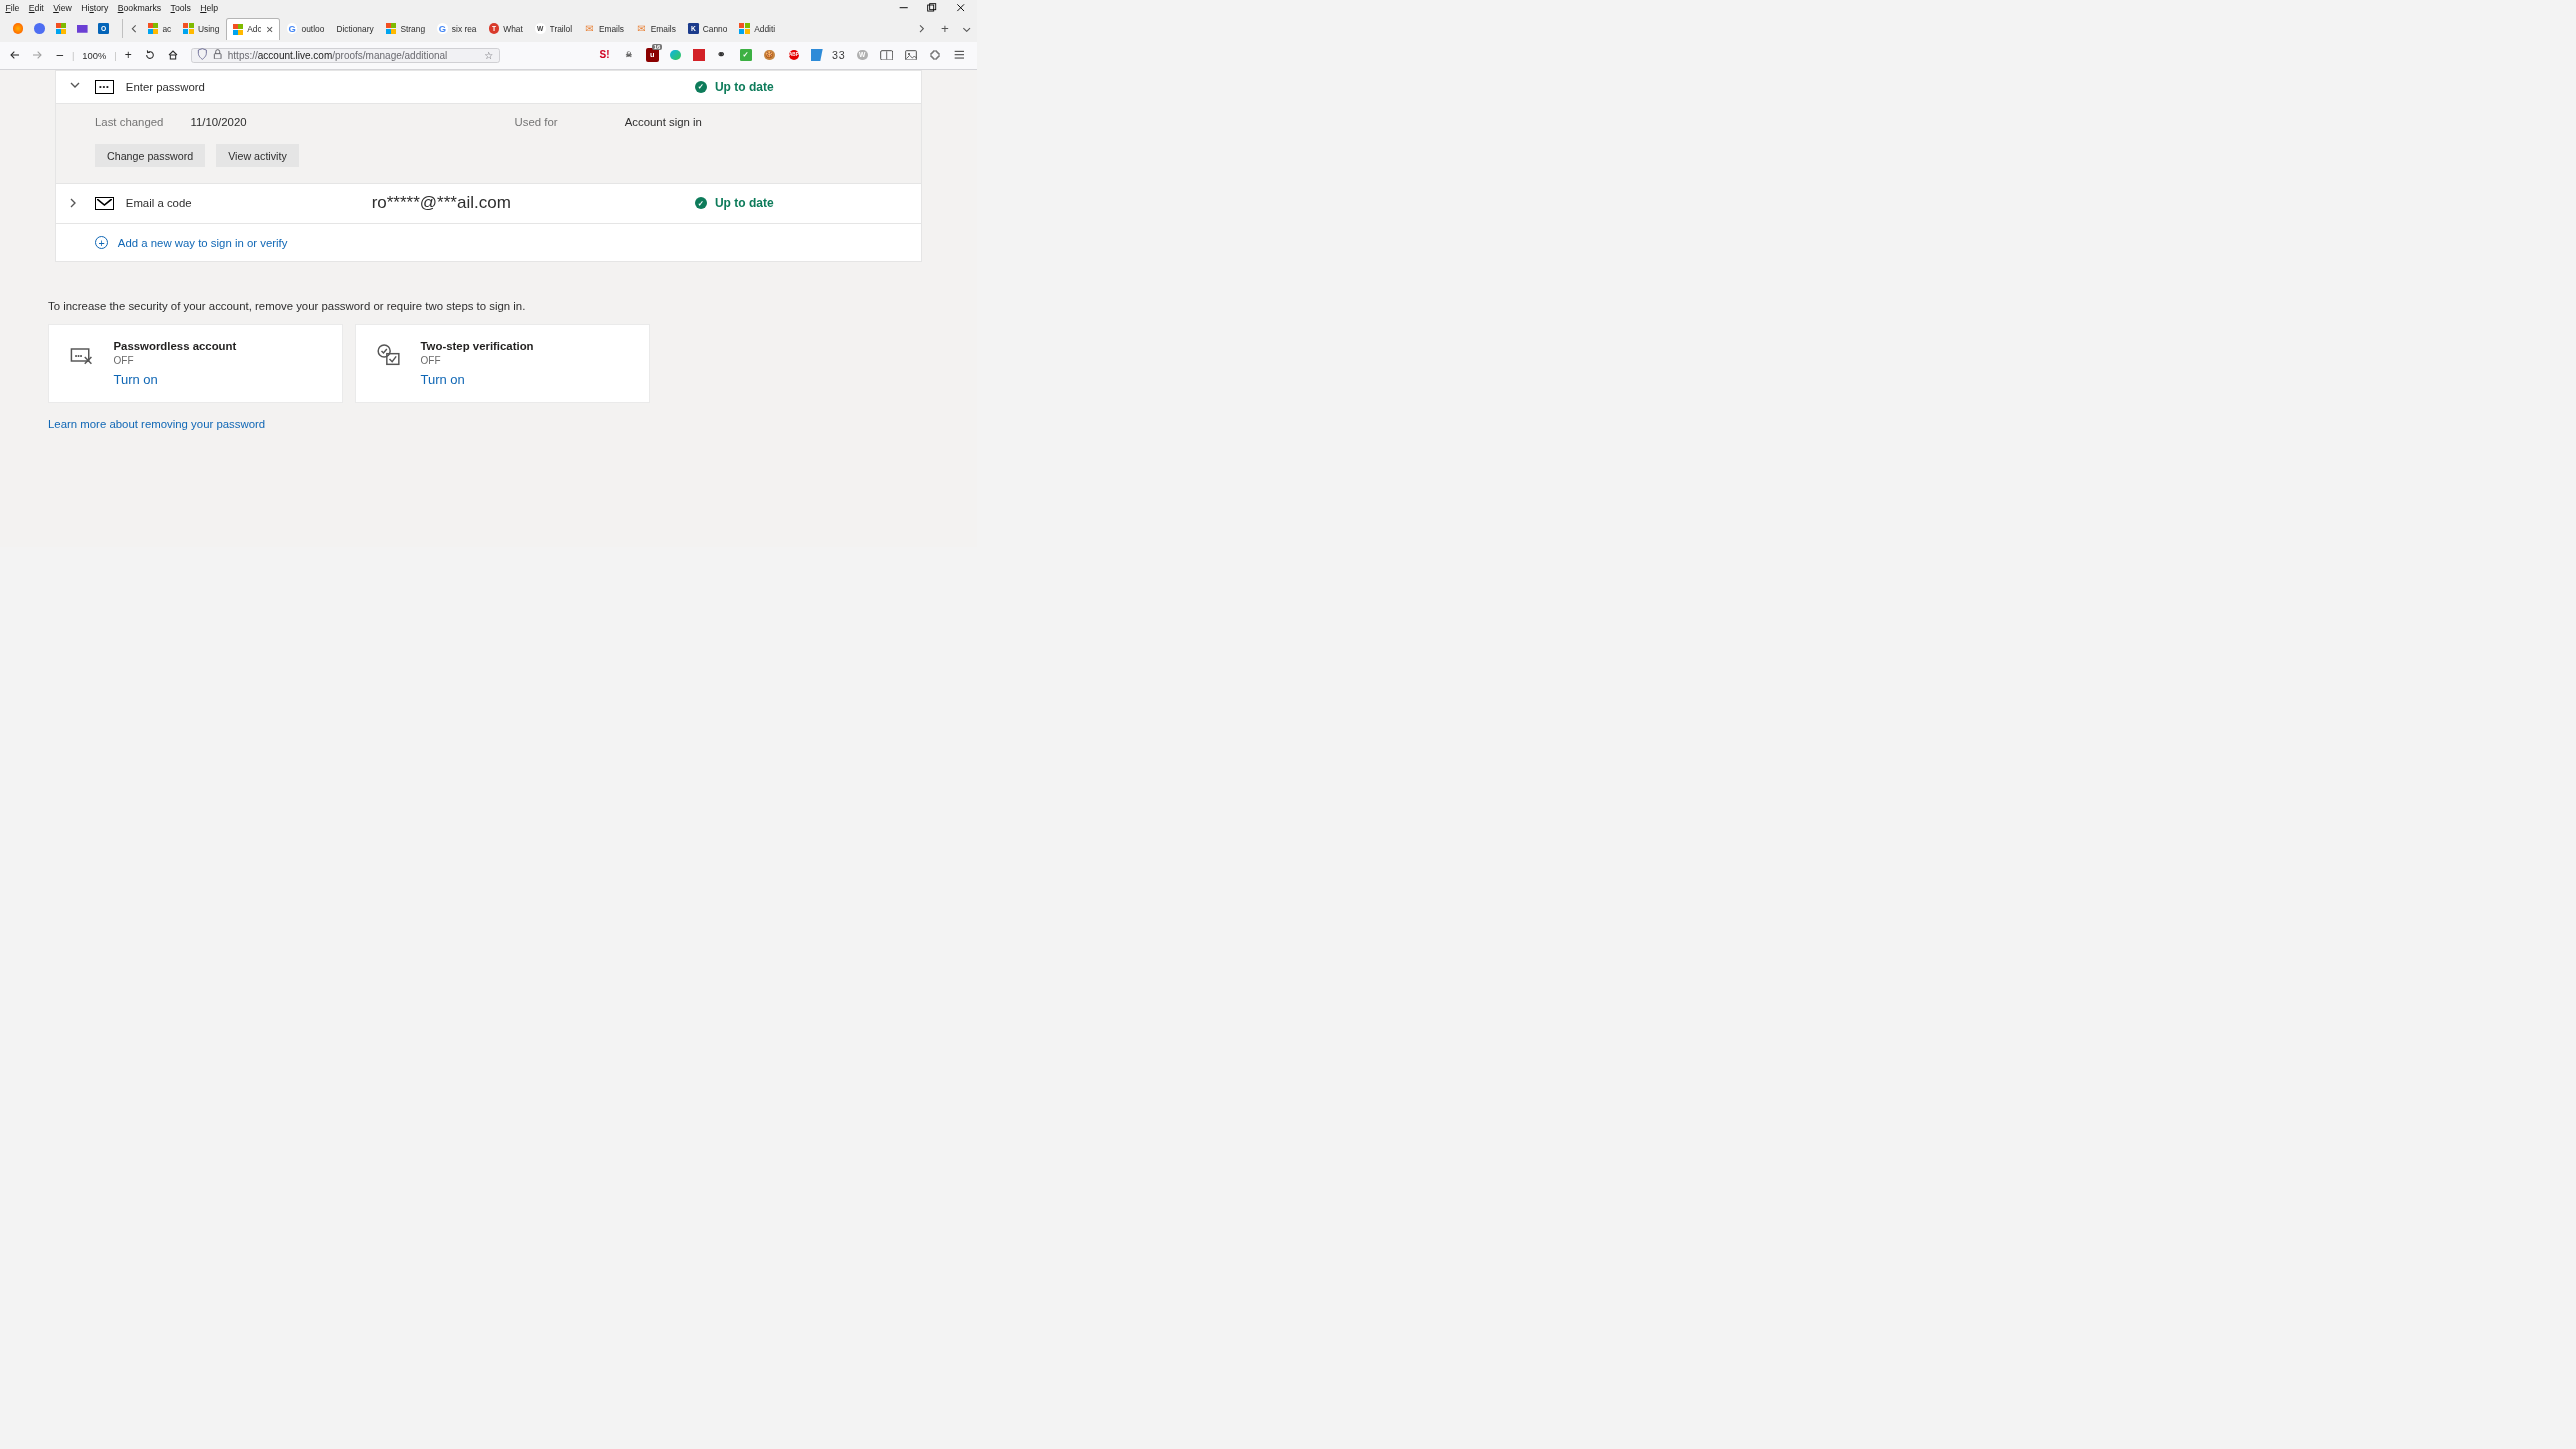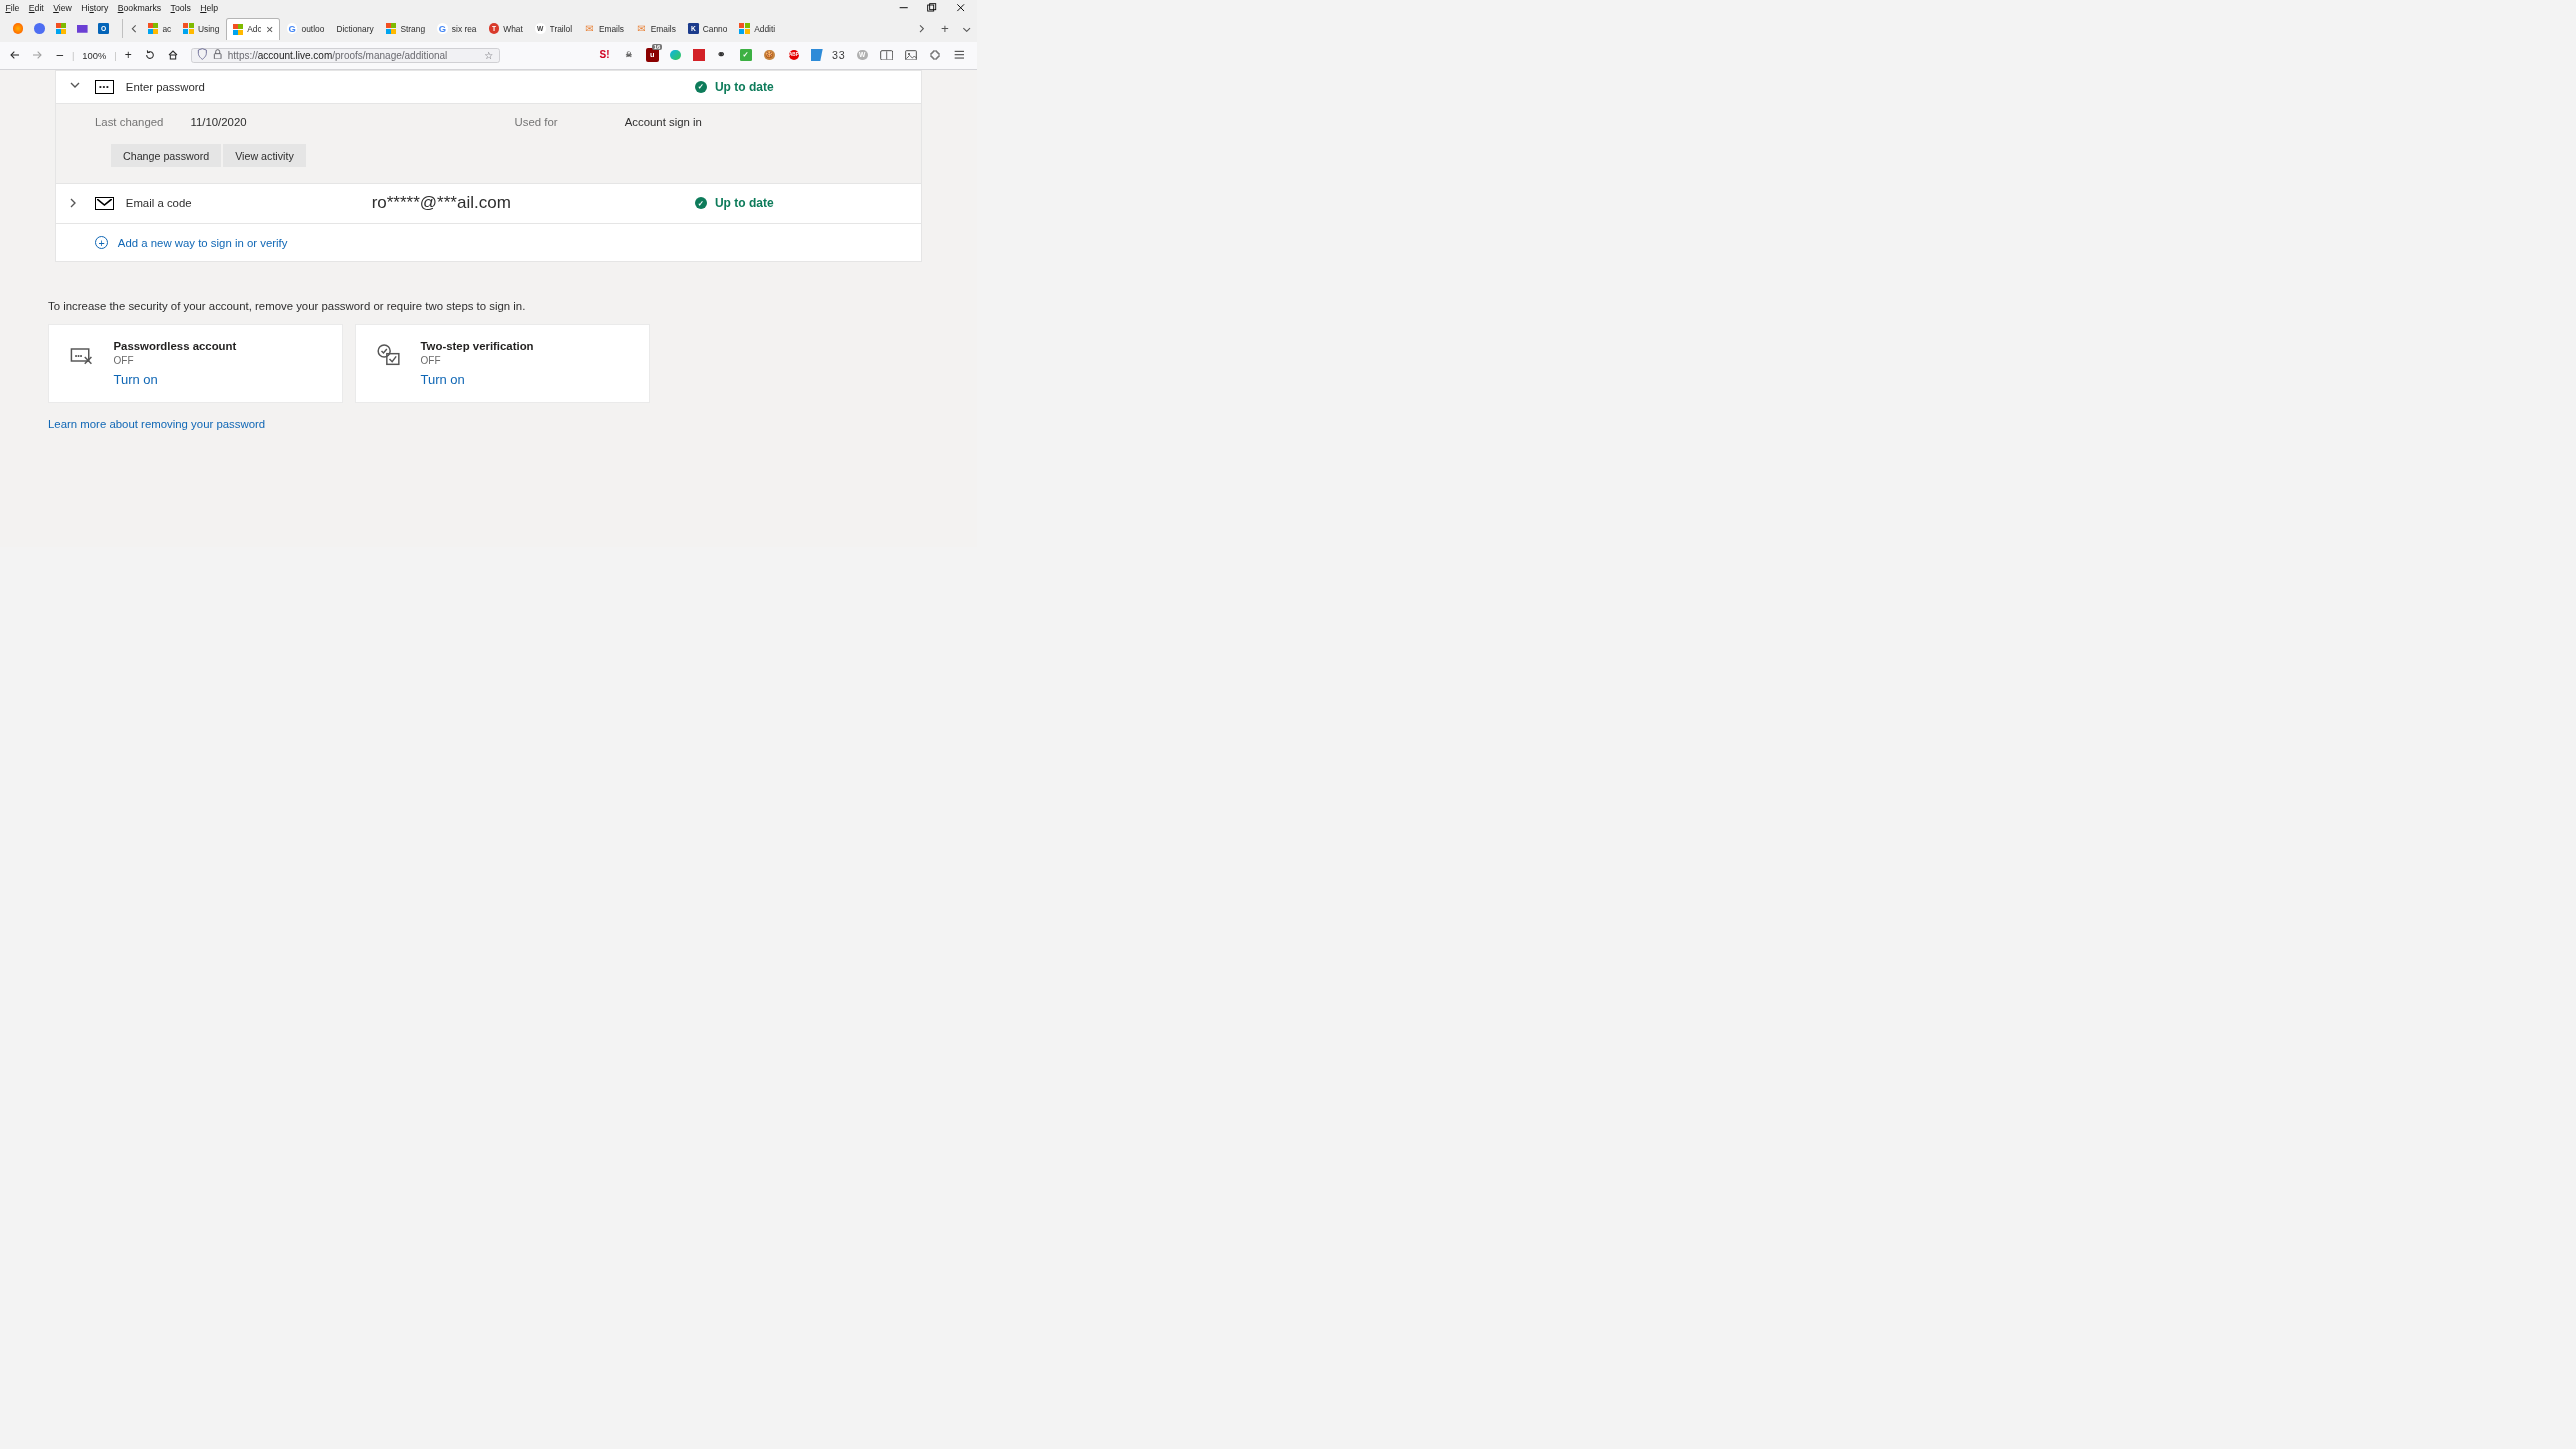--- a/index.html
+++ b/index.html
@@ -49,21 +49,21 @@
 .row-title { font-size: 11.4px; color: #2e2e2e; }
 .row-email { font-size: 17px; color: #2e2e2e; margin-left: 168px; filter: blur(0); }
 .status { margin-left: auto; display: flex; align-items: center; gap: 8px; color: #0d7b5a; font-size: 12px; font-weight: 600; padding-right: 134px; }
 .status .circle { width: 12px; height: 12px; border-radius: 50%; background: #0d7b5a; display: flex; align-items: center; justify-content: center; color: #fff; font-size: 7.4px; }
 .row-body { background: #f3f2f1; padding: 12px 39px 16px 39px; display: flex; flex-direction: column; gap: 12px; }
 .body-grid { display: flex; gap: 27px; }
 .body-col { display: flex; flex-direction: column; gap: 2.7px; }
 .body-label { font-size: 11.4px; color: #747474; }
 .body-val { font-size: 11.4px; color: #2e2e2e; }
 .body-col.right { margin-left: 241px; }
-.body-actions { display: flex; gap: 2px; margin-top: 4px; margin-left: 16px; }
+.body-actions { display: flex; gap: 11px; margin-top: 4px; }
 .btn { background: #e5e5e5; border: none; padding: 5.4px 12px; font-size: 10.7px; color: #2e2e2e; cursor: pointer; }
 .add-row { display: flex; align-items: center; gap: 9.4px; padding: 12px 39px; color: #1067b5; font-size: 11.4px; border-top: 0.7px solid #e5e5e5; }
 .add-row .plus { width: 13.4px; height: 13.4px; border: 1.3px solid #1067b5; border-radius: 50%; display: flex; align-items: center; justify-content: center; font-size: 10.7px; }
 
 .additional { margin: 38px 55px 0 48px; }
 .additional h2 { font-size: 15.4px; font-weight: 700; color: #201f1e; }
 .additional p { font-size: 11.4px; color: #2e2e2e; margin-top: 8px; }
 .sec-cards { display: flex; gap: 12px; margin-top: 12px; }
 .sec-card { background: #fff; border: 0.7px solid #eaeaea; width: 295px; padding: 14.8px 19px; display: flex; gap: 16px; }
 .sec-card .bigicon { width: 29.5px; height: 29.5px; color: #555; display: flex; align-items: center; justify-content: center; }

